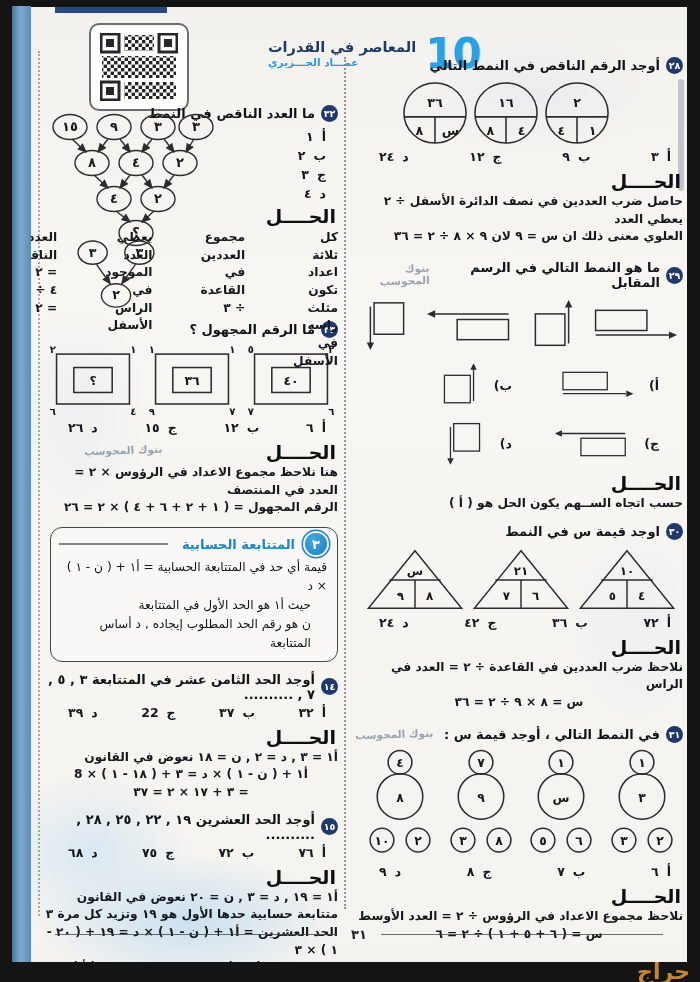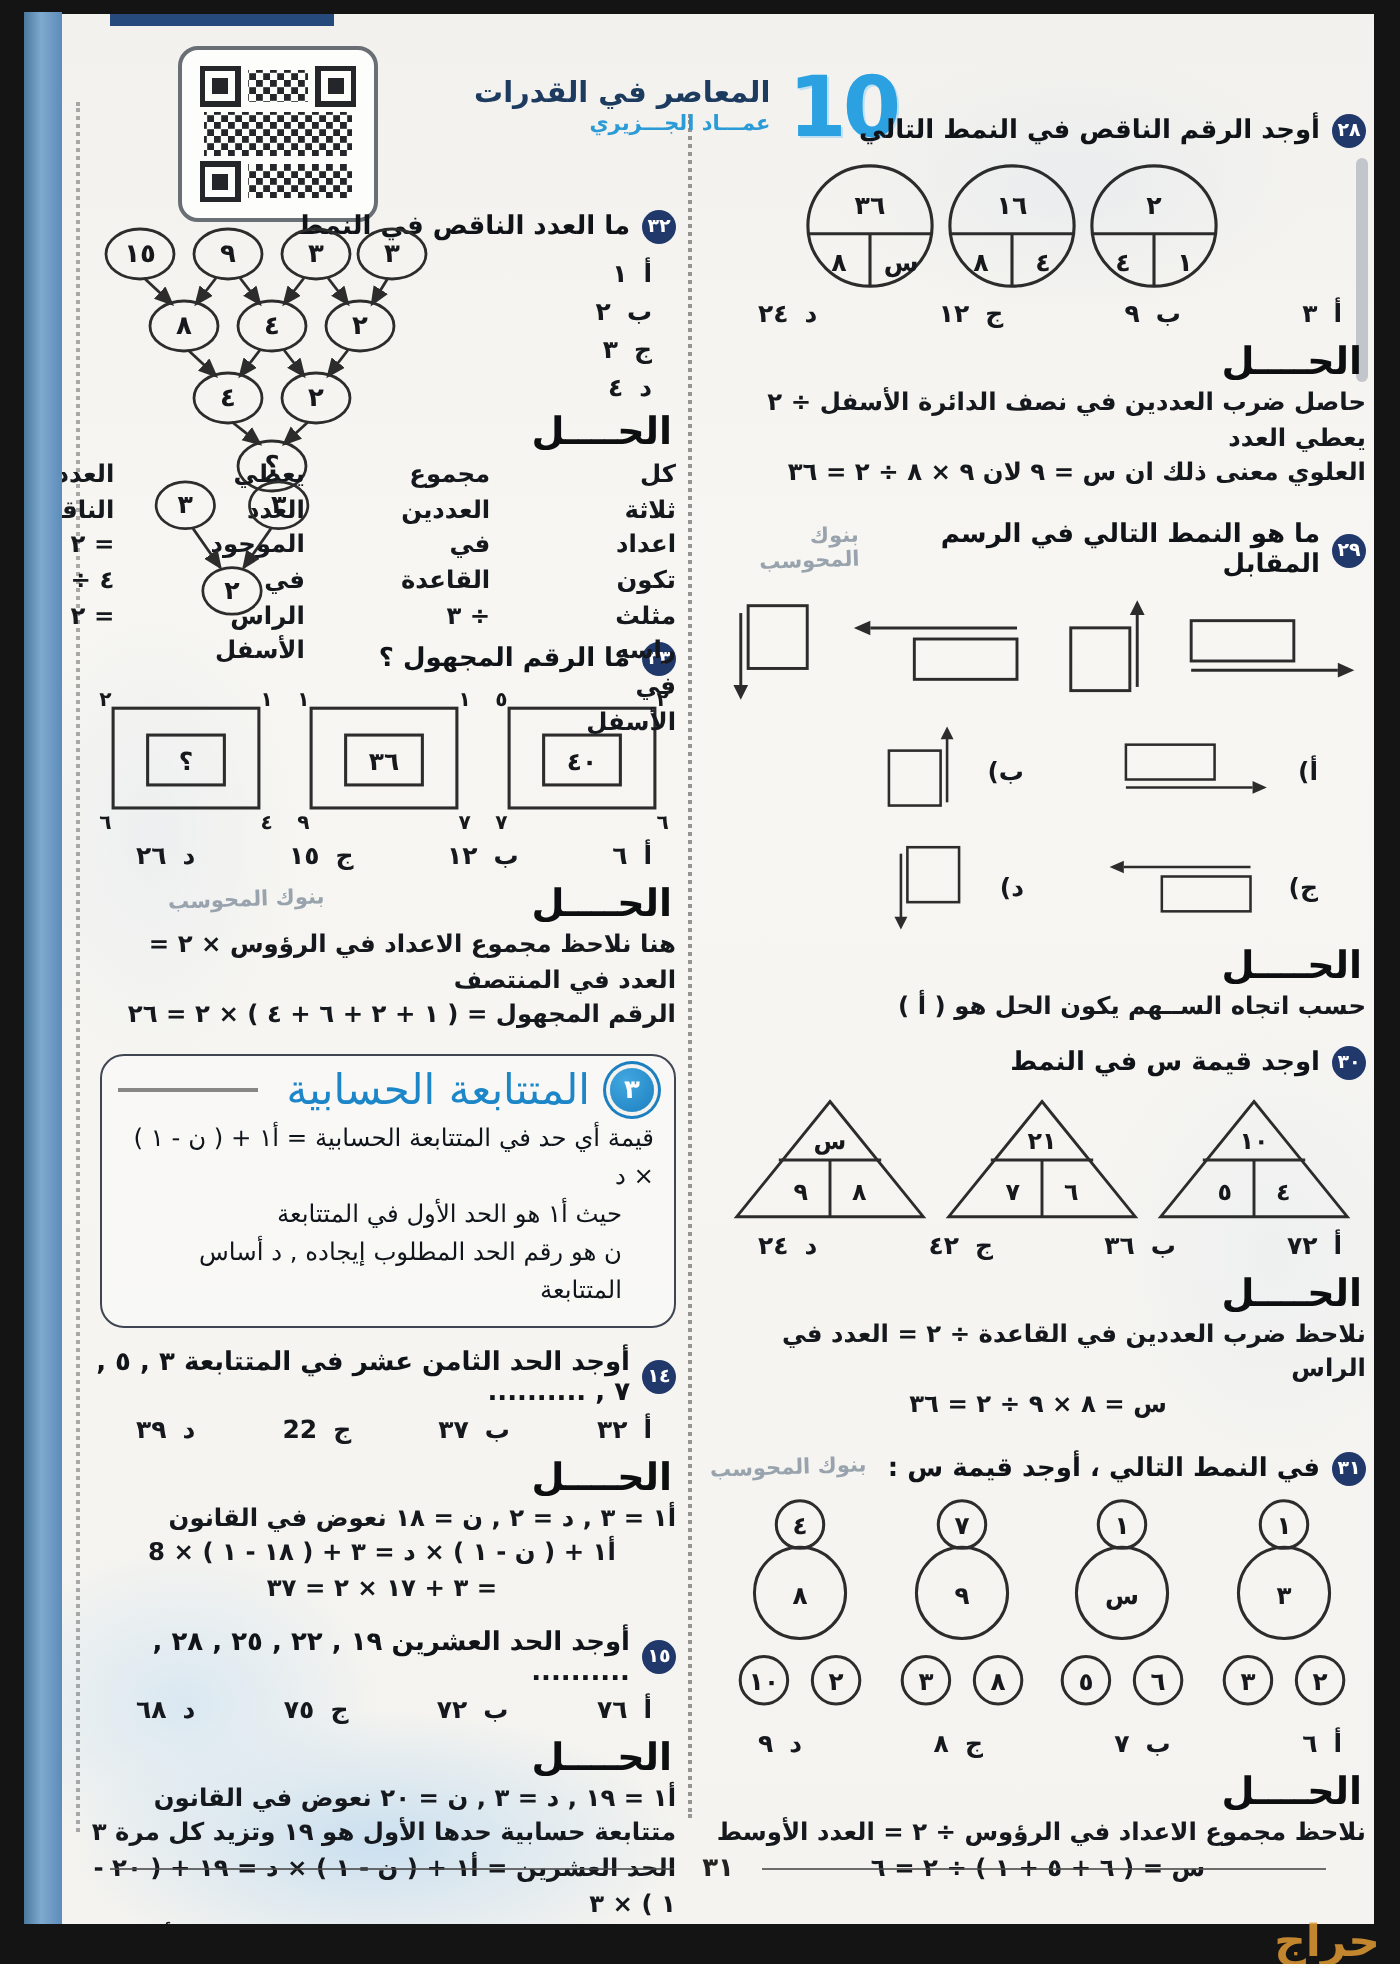--- a/index.html
+++ b/index.html
@@ -16,21 +16,21 @@
   .b4{left:-30px;top:290px;width:150px;height:240px;background:radial-gradient(ellipse at center,#e9edf0 0%,rgba(233,237,240,0) 70%);opacity:.7;}
   .b5{right:-40px;top:500px;width:180px;height:240px;background:radial-gradient(ellipse at center,#e9edf0 0%,rgba(233,237,240,0) 70%);opacity:.6;}
   .topmark{position:absolute;left:24px;top:0;width:112px;height:6px;background:#274a7c;}
   .scrollbar{position:absolute;right:3px;top:72px;width:6px;height:112px;background:#c2c6cb;border-radius:3px;}
   .margindots{position:absolute;left:7px;top:44px;bottom:46px;border-left:2px dotted #8f8f8f;opacity:.75;}
   .coldiv{position:absolute;left:313px;top:50px;height:852px;border-left:2px dotted #7e7e7e;opacity:.8;}
   
   .qrwrap{position:absolute;left:58px;top:16px;width:96px;height:84px;border:2px solid #6a6f76;border-radius:10px;
     background:#fdfdfc;display:flex;align-items:center;justify-content:center;}
   .logo{position:absolute;left:206px;top:22px;display:flex;align-items:center;gap:9px;direction:ltr;}
-  .logo-txt{text-align:right;line-height:1.15;}
+  .logo-txt{text-align:left;line-height:1.15;margin-left:31px;}
   .logo-title{font-size:14.5px;font-weight:800;color:#1d3a5f;}
   .logo-sub{font-size:10.5px;font-weight:700;color:#2a9bd6;}
   .logo-num{font-size:42px;font-weight:800;color:#2ba1e2;letter-spacing:-2px;text-shadow:1px 1px 0 #bfe0f2;}
   
   .rcol{position:absolute;right:4px;top:50px;width:328px;direction:rtl;}
   .lcol{position:absolute;left:13px;top:98px;width:294px;direction:rtl;}
   
   .qhead{display:flex;align-items:center;gap:6px;font-size:13px;font-weight:700;color:#101418;}
   .qhead-row{display:flex;justify-content:space-between;align-items:center;}
   .badge{flex:0 0 auto;width:17px;height:17px;border-radius:50%;background:#21386b;color:#fff;
@@ -57,21 +57,21 @@
   .q32 .sols{position:absolute;right:0;top:124px;width:216px;display:flex;flex-direction:row;gap:48px;}
   .q32 .sub{position:absolute;left:22px;top:134px;}
   .solrow{display:flex;justify-content:space-between;align-items:center;padding-left:40px;}
   
   .s3box{position:relative;border:1.6px solid #3f4652;border-radius:12px;margin:10px 0 10px 6px;
     padding:5px 10px 8px 8px;background:rgba(255,255,255,.35);}
   .s3head{display:flex;align-items:center;gap:8px;}
   .badge3{flex:0 0 auto;width:22px;height:22px;border-radius:50%;margin-left:2px;
     background:radial-gradient(circle at 35% 30%,#42a8e0,#1c7fc0);color:#fff;font-weight:800;font-size:13px;
     display:flex;align-items:center;justify-content:center;box-shadow:0 0 0 2px #f4f3ef,0 0 0 3.5px #1c7fc0;}
-  .s3title{color:#1d86c8;font-size:21px;font-weight:400;}
+  .s3title{color:#1d86c8;font-size:13px;font-weight:700;}
   .s3rule{flex:1;height:1.5px;background:#4a4a4a;opacity:.65;margin-right:6px;}
   .s3body{margin-top:3px;font-size:12.2px;font-weight:400;color:#10151c;line-height:1.55;}
   .ind{padding-right:16px;}
   .mt14{margin-top:14px;} .mt10{margin-top:10px;} .mt8{margin-top:8px;}
   
   .footer{position:absolute;left:24px;right:24px;bottom:20px;display:flex;align-items:center;gap:14px;color:#222;}
   .fline{flex:1;height:1.5px;background:#4a4a4a;opacity:.8;}
   .pageno{font-size:13px;font-weight:700;}
   .cornerwm{position:absolute;right:10px;bottom:-2px;color:#e09a33;font-size:22px;font-weight:800;opacity:.85;}
   

